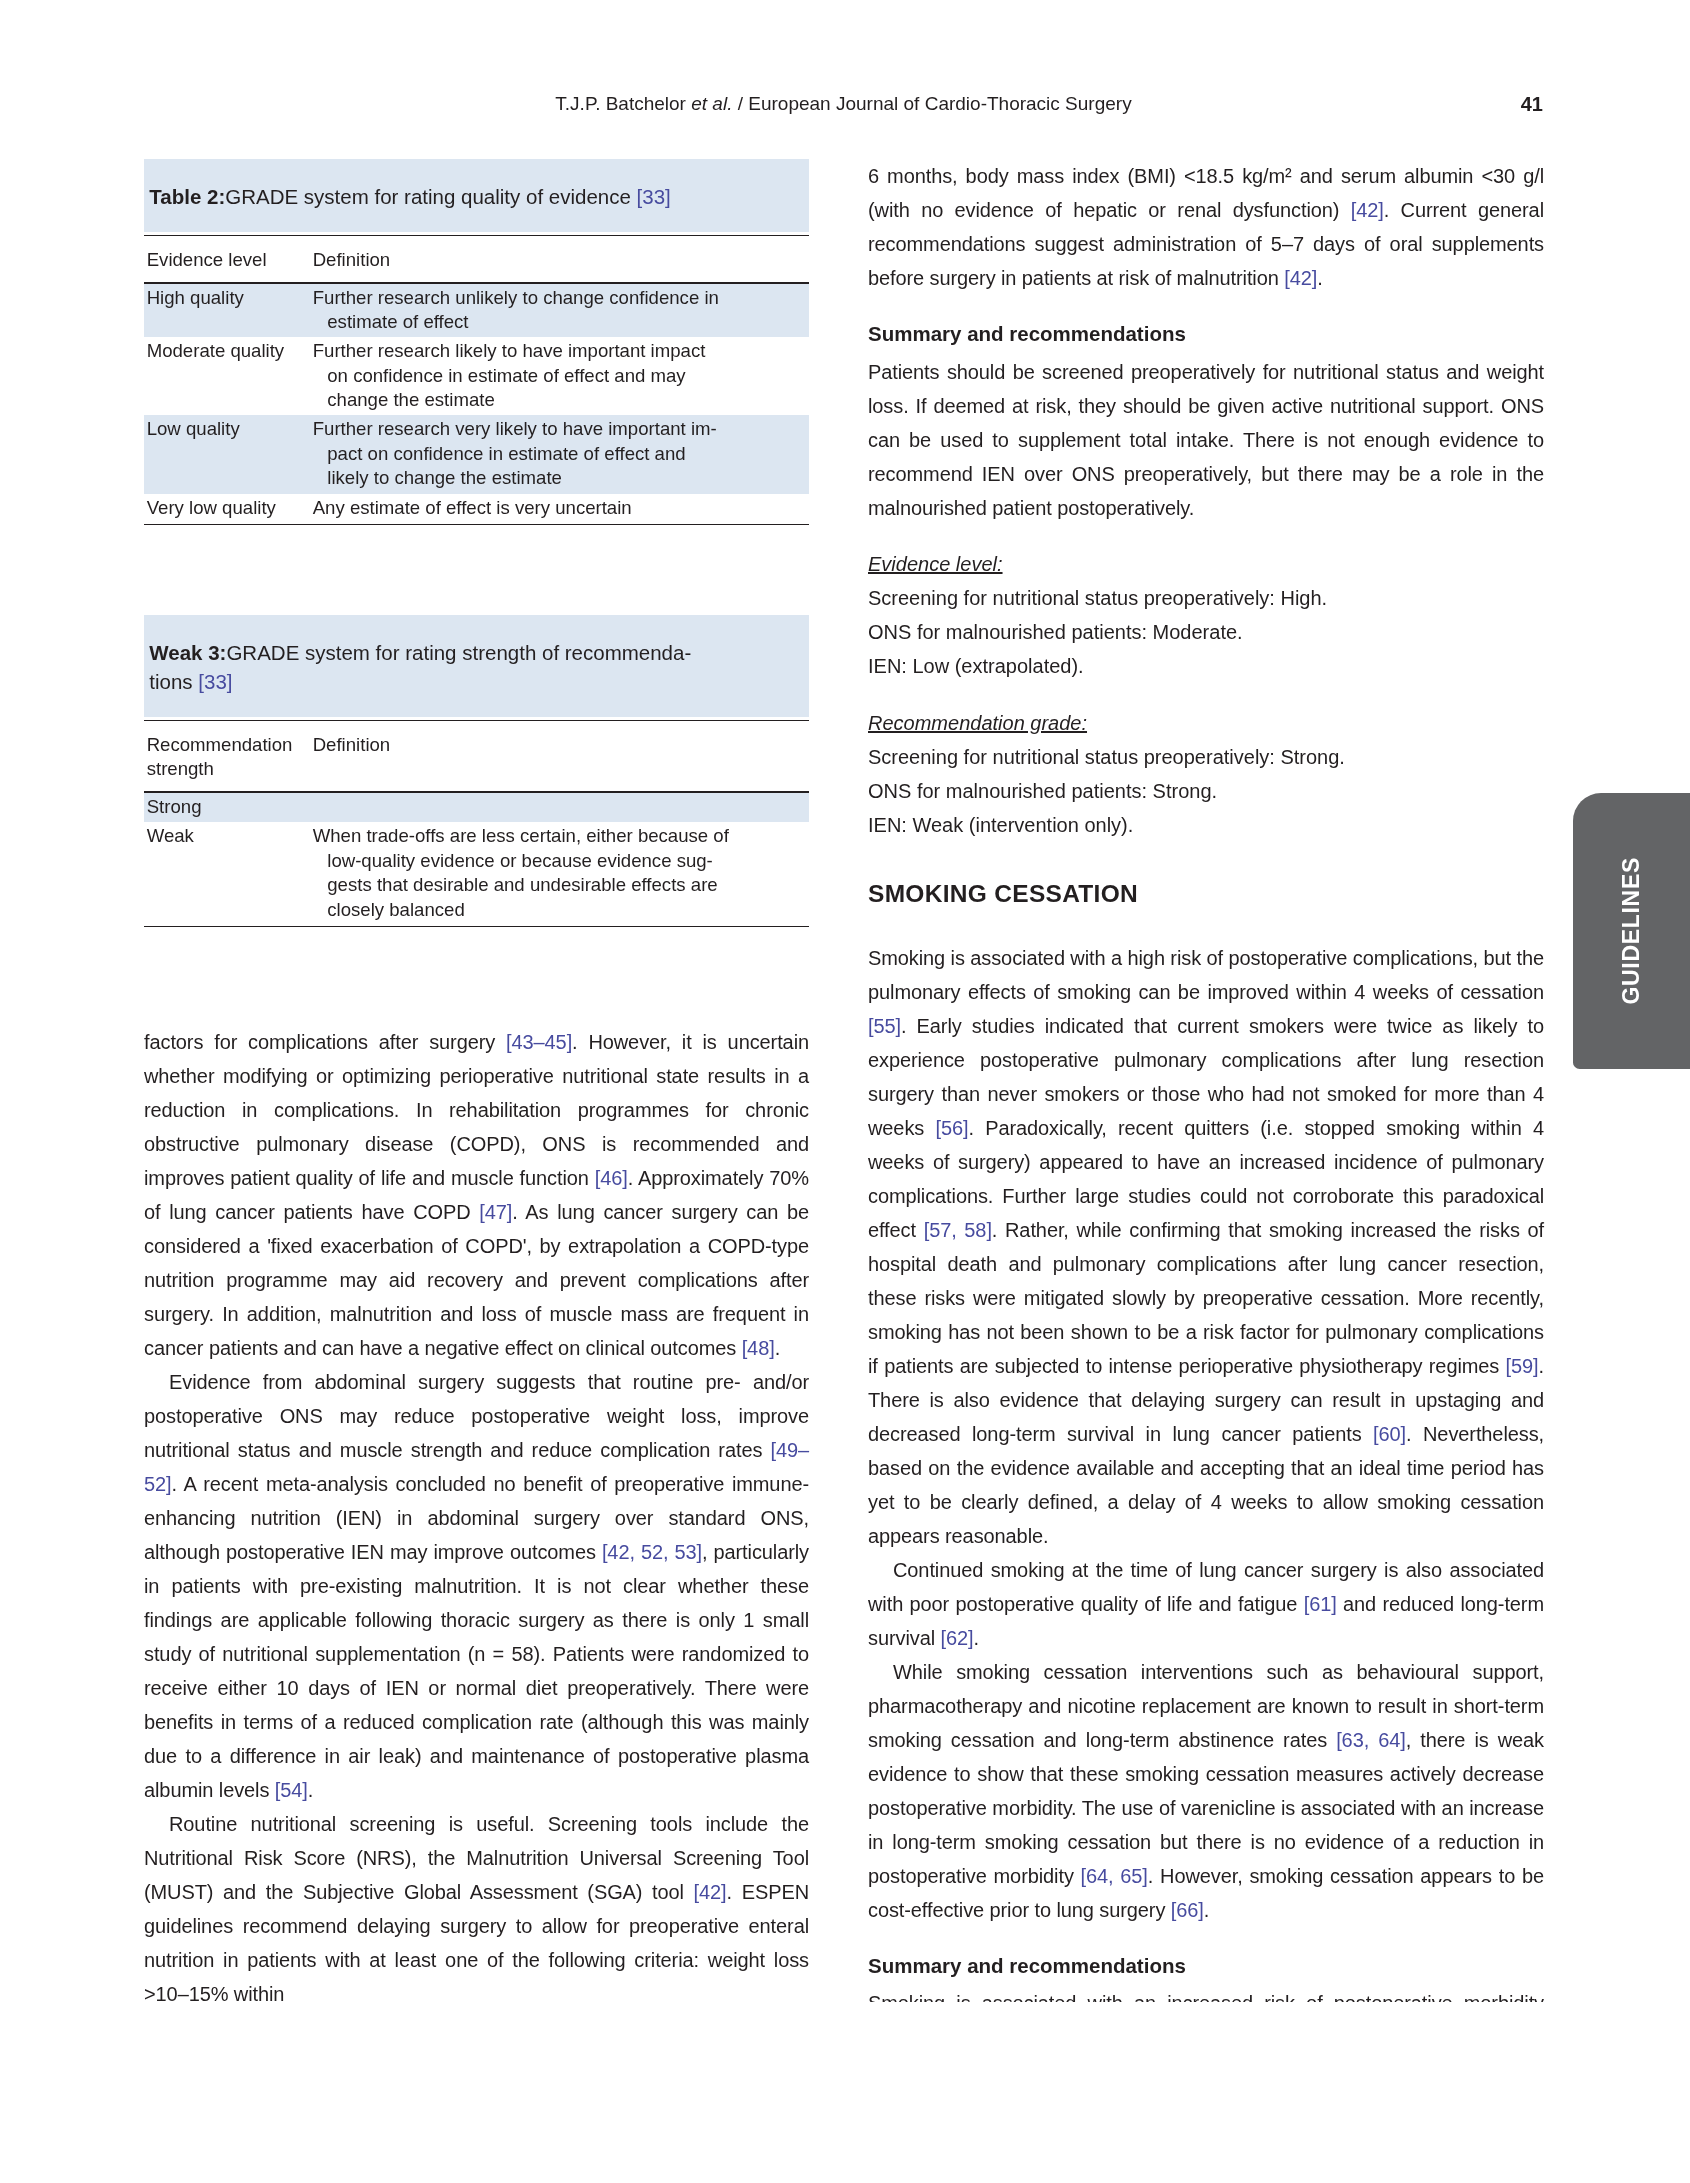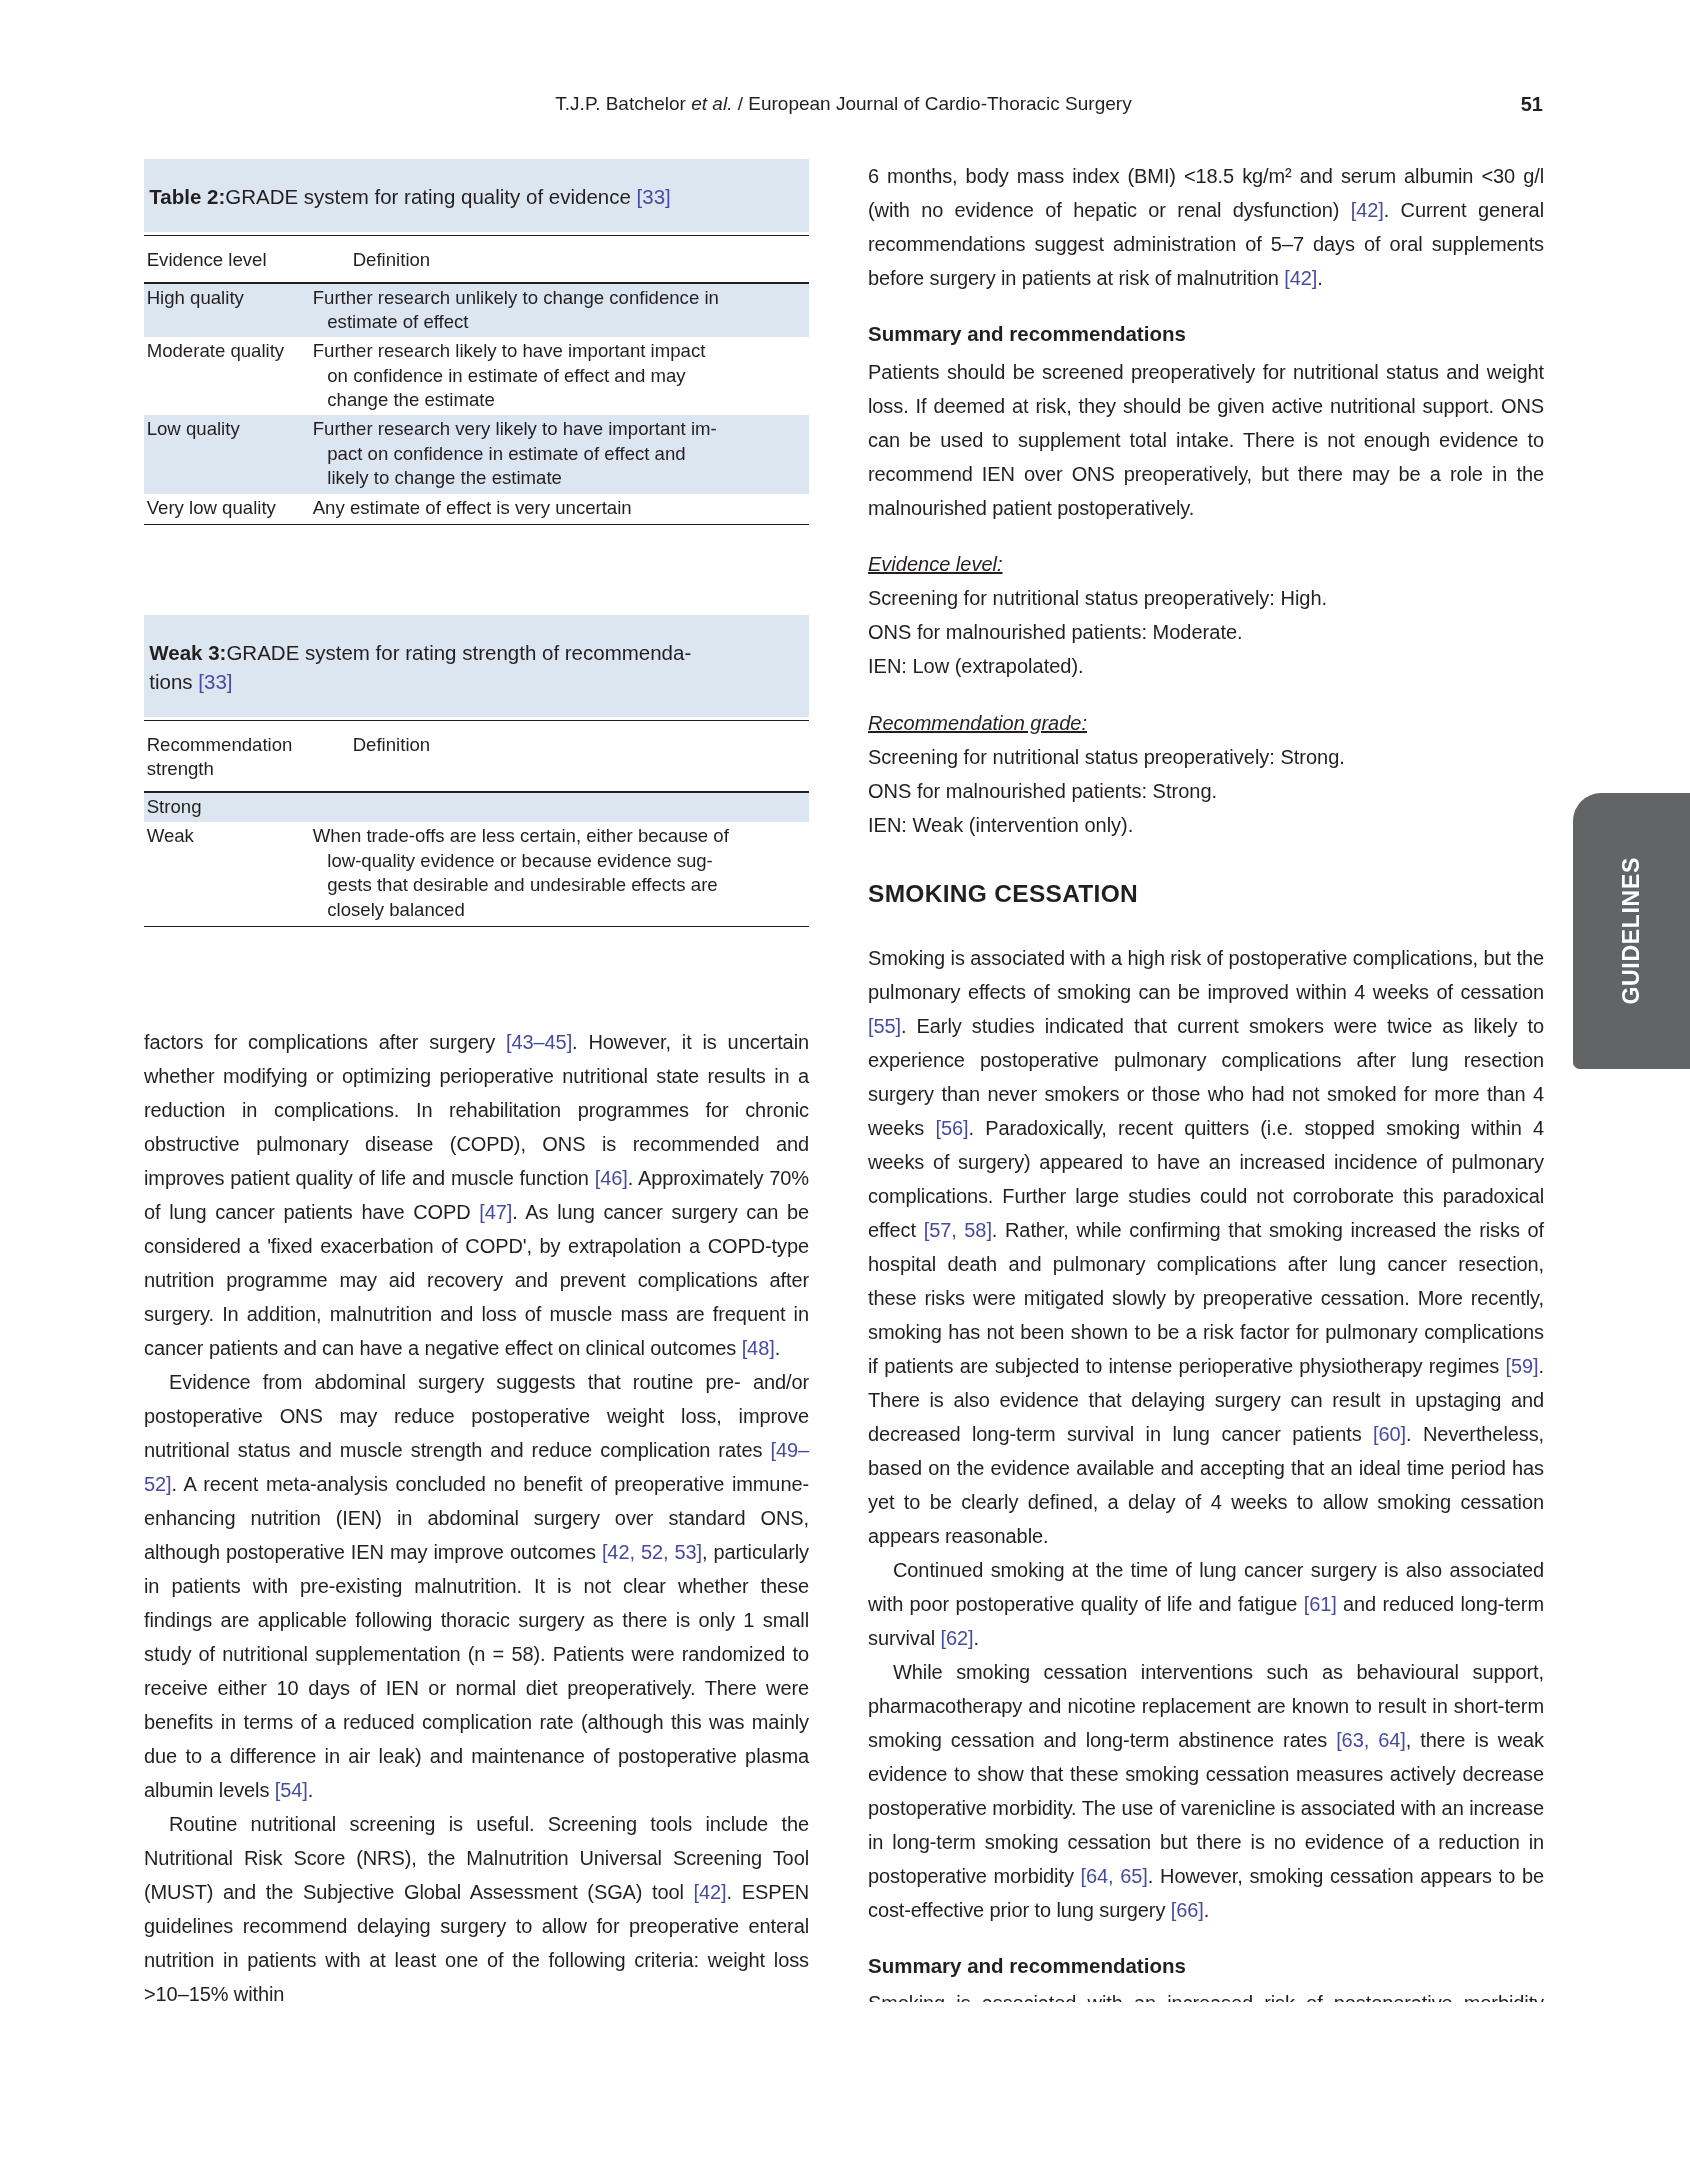--- a/index.html
+++ b/index.html
@@ -40,21 +40,21 @@
   .table-block{width:665px;}
   .tbl-caption{
     background:#dce6f1; padding:22.5px 6.6px 21px 5.3px;
     font-size:20.5px; line-height:29px;
   }
   .cap-label{font-weight:bold; margin-right:0;}
   .cap-text{white-space:pre-line;}
   .rule{height:0; border-top:1.3px solid #231f20;}
   .rule.thick{border-top-width:2px;}
   .rule.below-cap{margin-top:3.3px;}
-  .tbl-head{display:flex; padding:12px 0 9.3px 2.7px; font-size:18.6px; line-height:24.5px;gap:40px;}
+  .tbl-head{display:flex; padding:12px 0 9.3px 2.7px; font-size:18.6px; line-height:24.5px;}
   .tbl-row{display:flex; padding:2px 0 2.7px 2.7px; font-size:18.6px; line-height:24.5px;}
   .tbl-row.shaded{background:#dce6f1;}
   .lbl{width:166px; flex:none;}
   .def{flex:1; padding-left:14.6px; text-indent:-14.6px; white-space:pre-line;}
   .def-h{flex:1;}
   .rule.bottom{margin-top:1.3px;}
   .tbl-gap{height:90px;}
   .after-tables{margin-top:98px;}
   
   .side-tab{
@@ -67,21 +67,21 @@
     color:#ffffff; font-weight:bold; font-size:23px; letter-spacing:0.7px;
   }
 </style>
 </head>
 <body>
 
 <div class="page">
 
   <div class="running-head">
     <span><span>T.J.P. Batchelor </span><i>et al.</i><span> / European Journal of Cardio-Thoracic Surgery</span></span>
-    <span class="page-num">51</span>
+    <span class="page-num">41</span>
   </div>
 
   <div class="col col-left">
 
     <section class="table-block">
       <div class="tbl-caption">
         <span class="cap-label">Table 2:</span><span class="cap-text rich">GRADE system for rating quality of evidence <span class="cite">[33]</span></span>
       </div>
       <div class="rule below-cap"></div>
       <div class="tbl-head">

